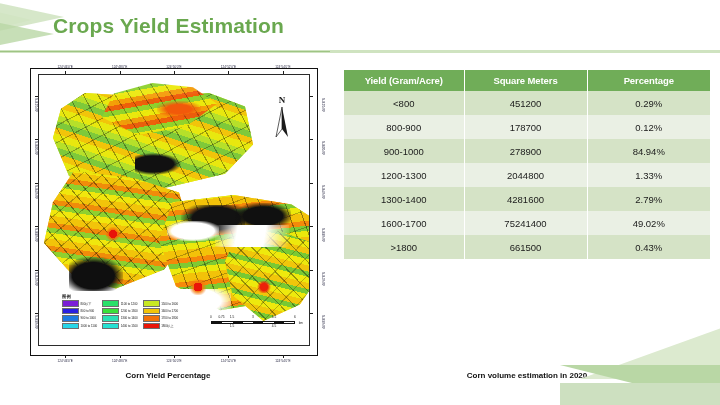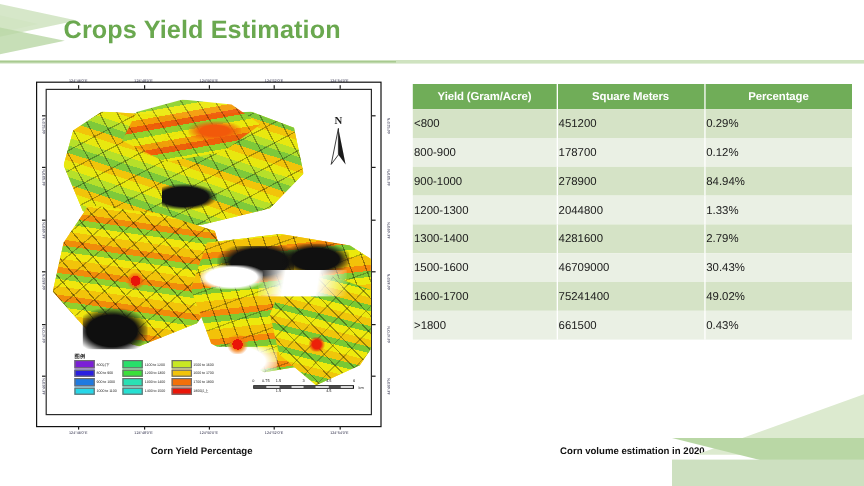--- a/index.html
+++ b/index.html
@@ -400,20 +400,21 @@
     height: 19px;
     text-align: center;
     border-right: 1.5px solid #ffffff;
     letter-spacing: -.1px;
   }
   .yield-table th:last-child { border-right: 0; }
   .yield-table td {
     font-size: 9.5px;
     color: #1b1b1b;
     height: 22px;
+    text-align: center;
     border-right: 1.5px solid #ffffff;
   }
   .yield-table td:last-child { border-right: 0; }
   .yield-table tbody tr:nth-child(odd) td { background: #d5e3c6; }
   .yield-table tbody tr:nth-child(even) td { background: #eaf0e4; }
   .col-a { width: 120px; }
   .col-b { width: 123px; }
   .col-c { width: 123px; }
 </style>
 </head>
@@ -635,25 +636,20 @@
       <td>1200-1300</td>
       <td>2044800</td>
       <td>1.33%</td>
     </tr>
     <tr>
       <td>1300-1400</td>
       <td>4281600</td>
       <td>2.79%</td>
     </tr>
     <tr>
-      <td>1500-1600</td>
-      <td>46709000</td>
-      <td>30.43%</td>
-    </tr>
-    <tr>
       <td>1600-1700</td>
       <td>75241400</td>
       <td>49.02%</td>
     </tr>
     <tr>
       <td>&gt;1800</td>
       <td>661500</td>
       <td>0.43%</td>
     </tr>
   </tbody>

